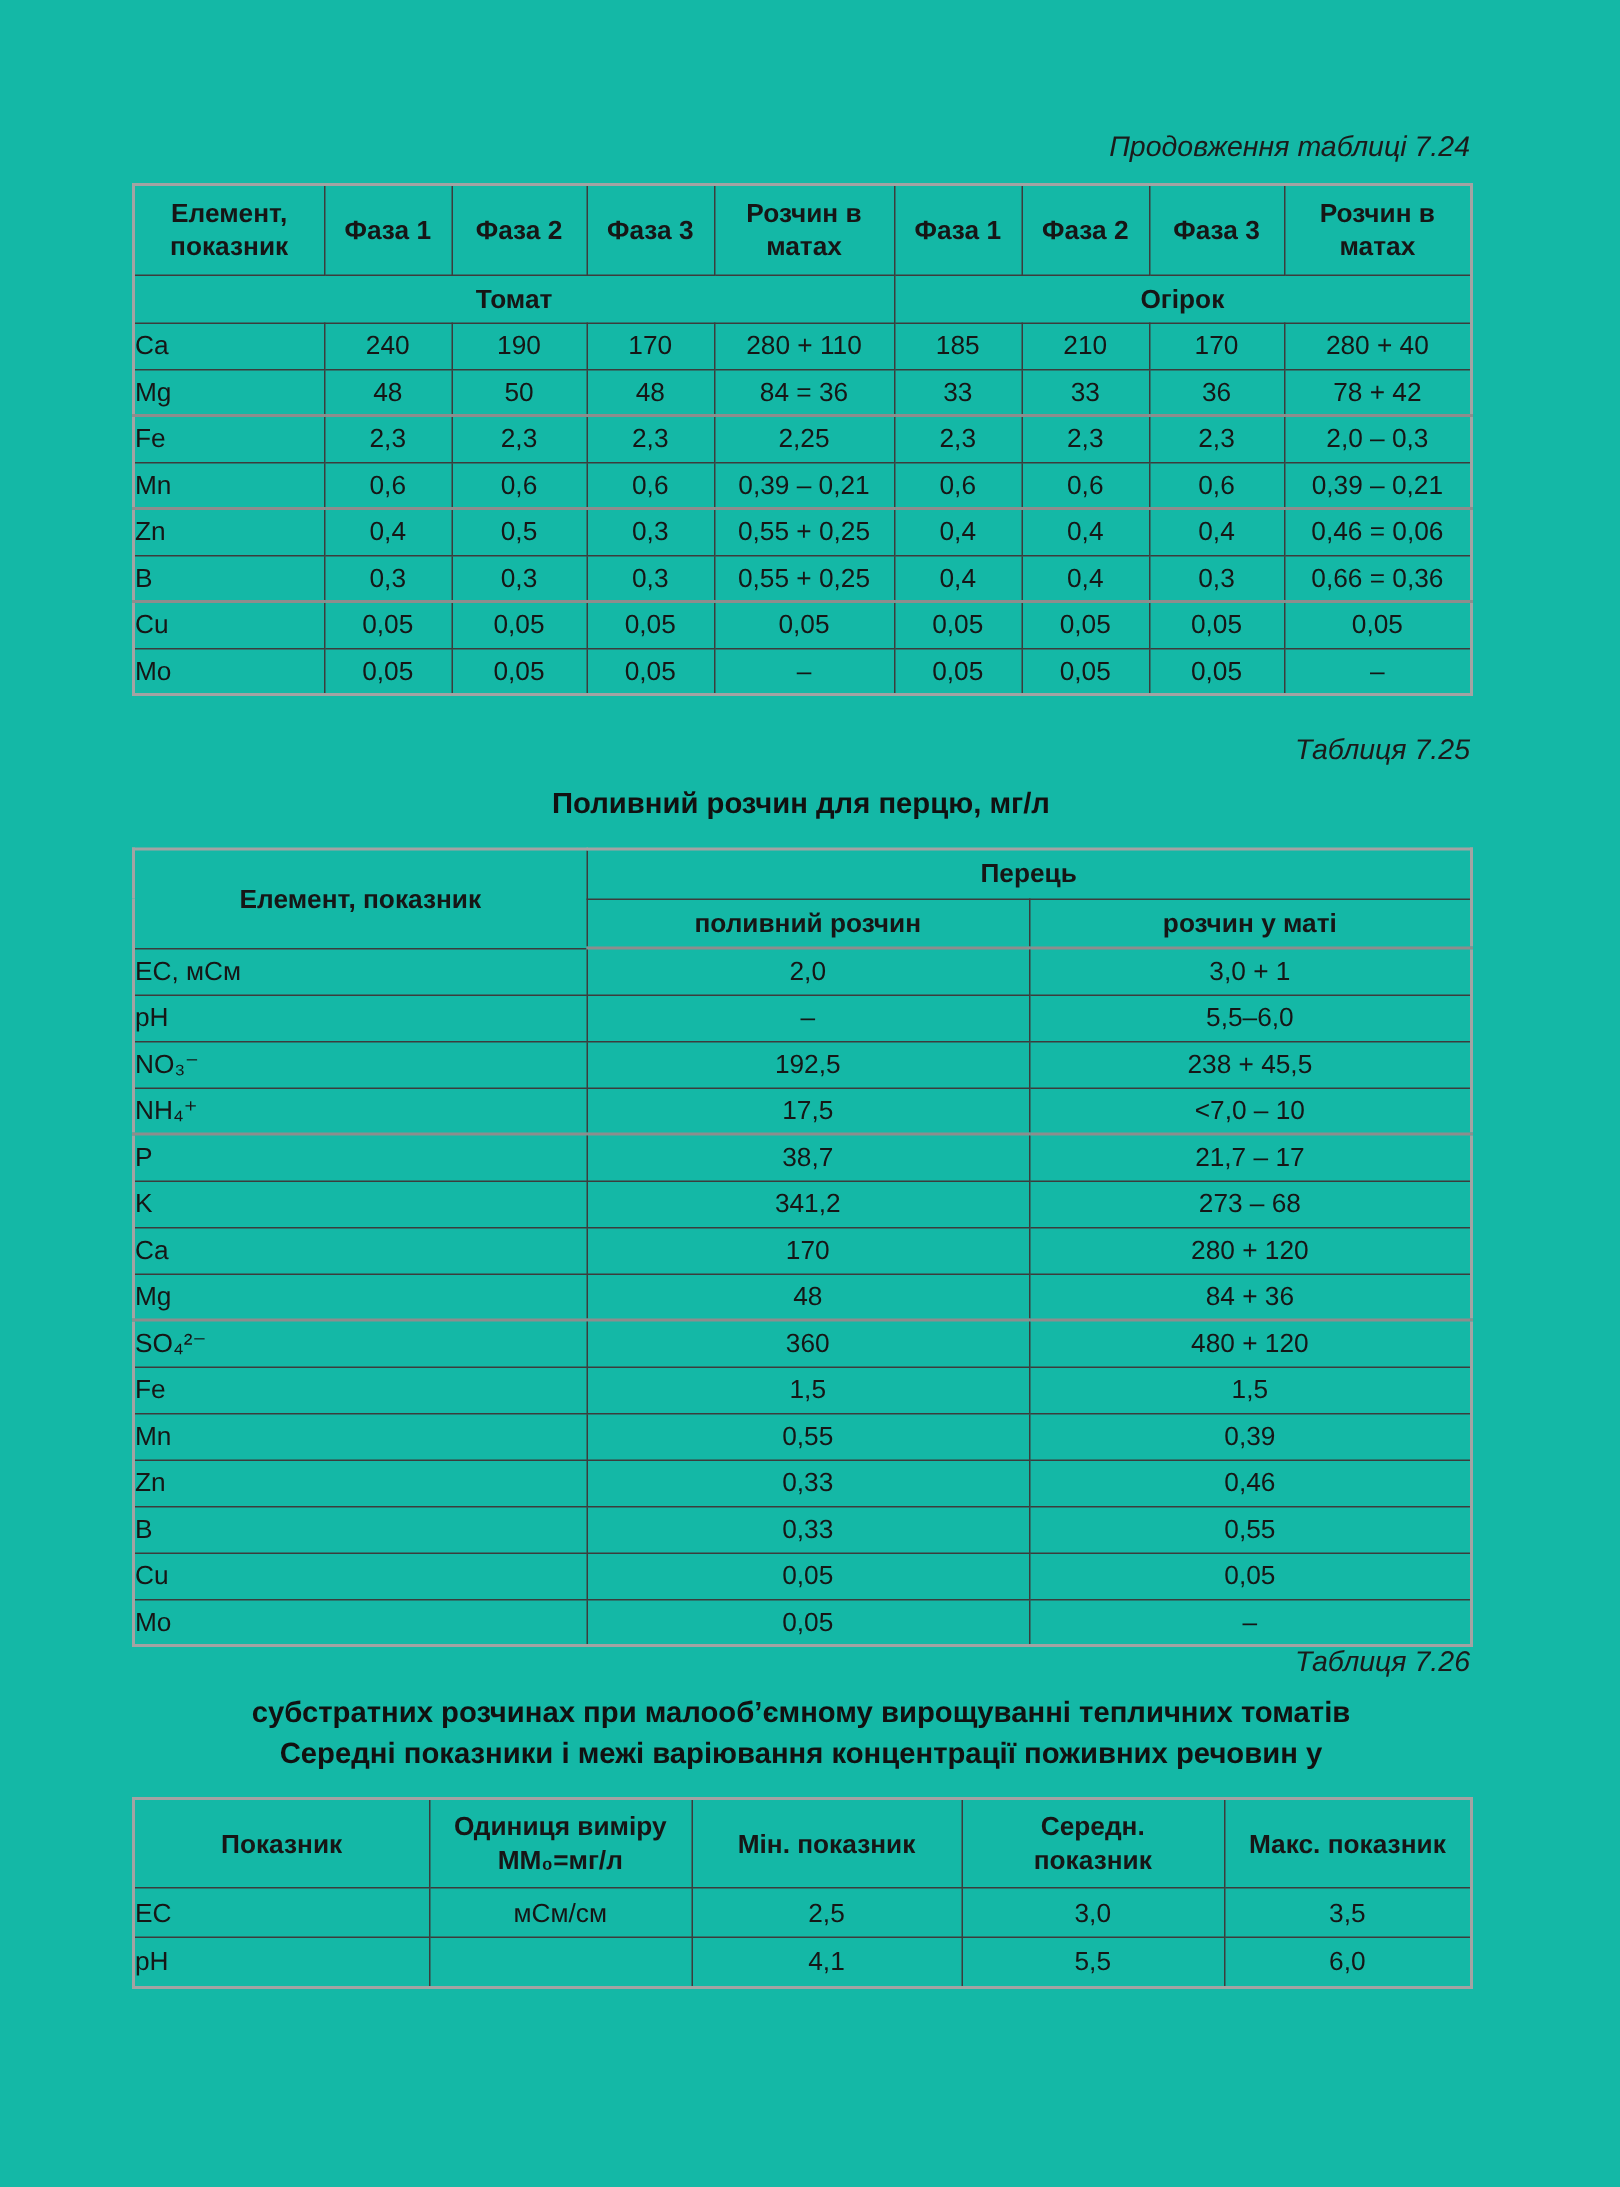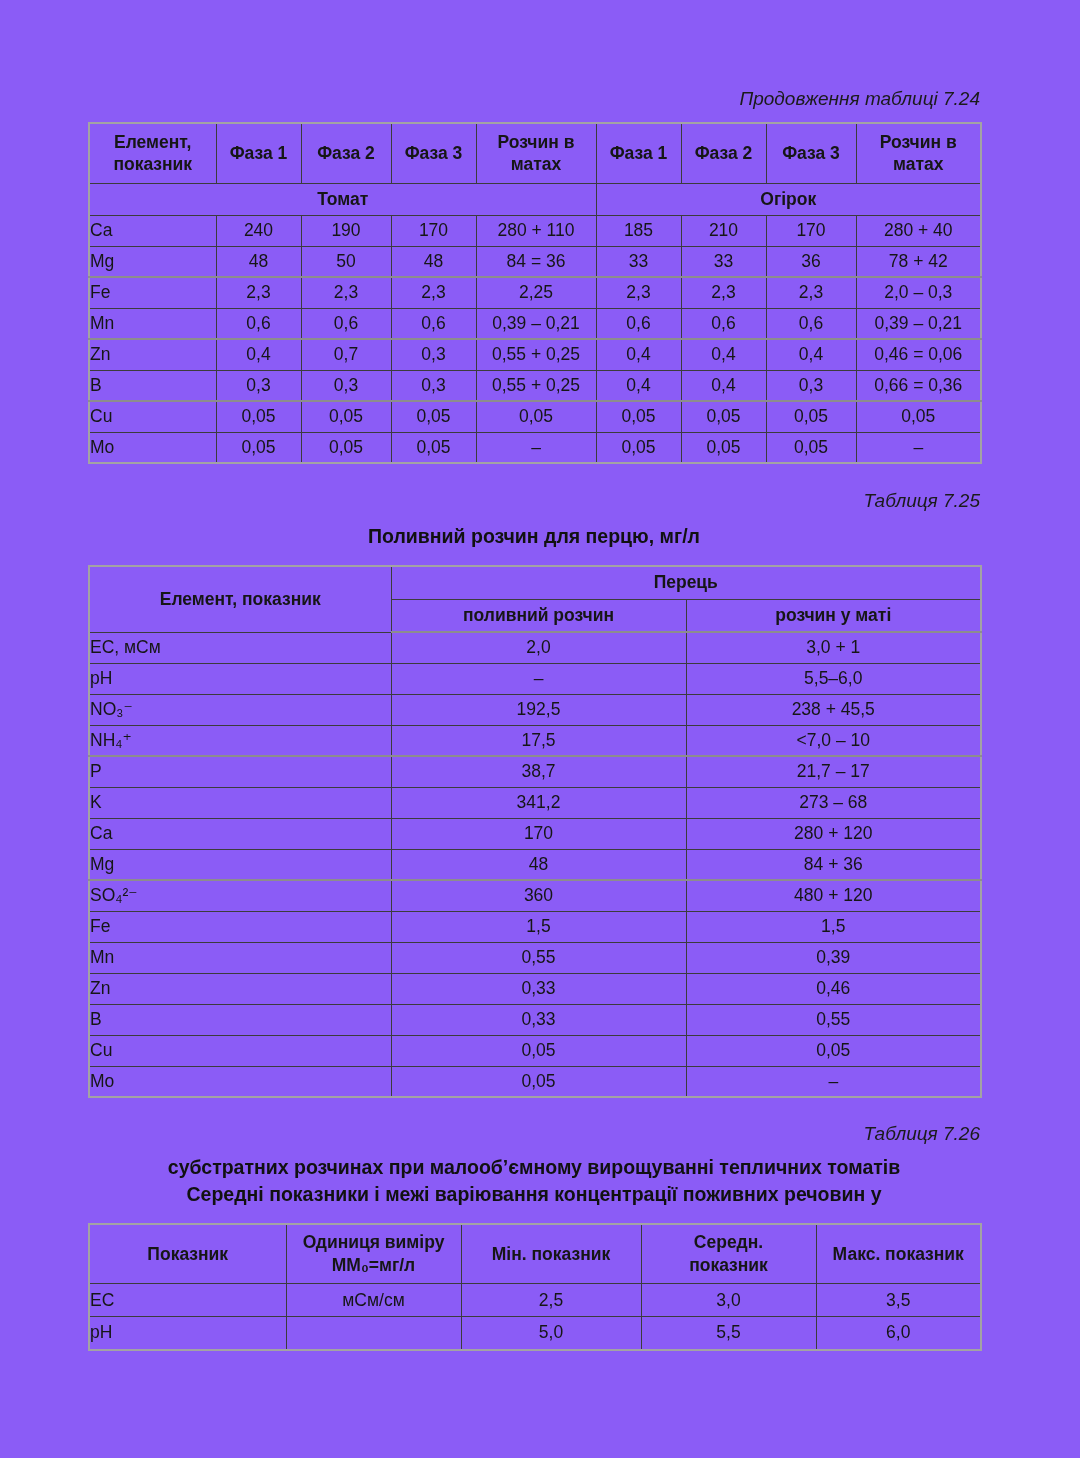--- a/index.html
+++ b/index.html
@@ -1,18 +1,18 @@
 <!DOCTYPE html>
 <html><head>
 <meta charset="utf-8">
 <style>
   html,body { margin:0; padding:0; background:#ffffff; }
   .page {
     position:relative; width:1080px; height:1458px; overflow:hidden;
-    background:#8b5cf6; box-sizing:border-box;
+    background:#14b8a6; box-sizing:border-box;
     padding:88px 100px 0 88px;
     font-family:"Liberation Sans","DejaVu Sans",sans-serif;
     color:#161616;
   }
   .tbl-caption {
     font-style:italic; text-align:right; font-size:19px; color:#1b1b1b;
     line-height:22px;
   }
   .tbl-title {
     font-weight:bold; text-align:center; font-size:19.5px; color:#111;
@@ -39,21 +39,21 @@
   #t724 thead tr.grp th { height:32px; }
 
   
   #cap725 { margin-top:26px; }
   #title725 { margin-top:11px; }
   #t725 { margin-top:15px; }
   #t725 thead th { height:33px; }
   #t725 thead th.elhead { line-height:21px; }
 
   
-  #cap726 { margin-top:25px; }
+  #cap726 { }
   #title726 { margin-top:9px; }
   #t726 { margin-top:15px; }
   #t726 thead th { height:56px; padding:6px 4px; line-height:23px; }
   #t726 thead th.mid-narrow { padding:6px 22px; }
   #t726 td.num, #t726 td.el { height:33px; }
 </style>
 </head>
 <body>
 
 <div class="page">
@@ -130,21 +130,21 @@
           <td class="num">0,6</td>
           <td class="num">0,39 – 0,21</td>
           <td class="num">0,6</td>
           <td class="num">0,6</td>
           <td class="num">0,6</td>
           <td class="num">0,39 – 0,21</td>
         </tr>
         <tr>
           <td class="el">Zn</td>
           <td class="num">0,4</td>
-          <td class="num">0,7</td>
+          <td class="num">0,5</td>
           <td class="num">0,3</td>
           <td class="num">0,55 + 0,25</td>
           <td class="num">0,4</td>
           <td class="num">0,4</td>
           <td class="num">0,4</td>
           <td class="num">0,46 = 0,06</td>
         </tr>
         <tr class="gsep">
           <td class="el">B</td>
           <td class="num">0,3</td>
@@ -306,20 +306,20 @@
         <tr>
           <td class="el">EC</td>
           <td class="num">мСм/см</td>
           <td class="num">2,5</td>
           <td class="num">3,0</td>
           <td class="num">3,5</td>
         </tr>
         <tr>
           <td class="el">pH</td>
           <td class="num"></td>
-          <td class="num">5,0</td>
+          <td class="num">4,1</td>
           <td class="num">5,5</td>
           <td class="num">6,0</td>
         </tr>
       </tbody>
   </table>
 
 </div>
 
 </body></html>

